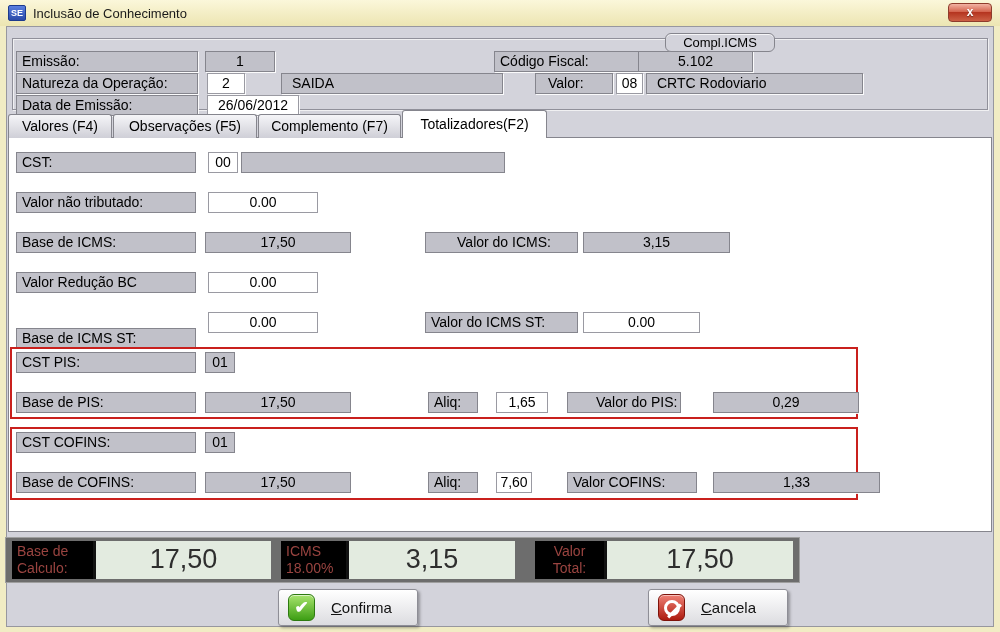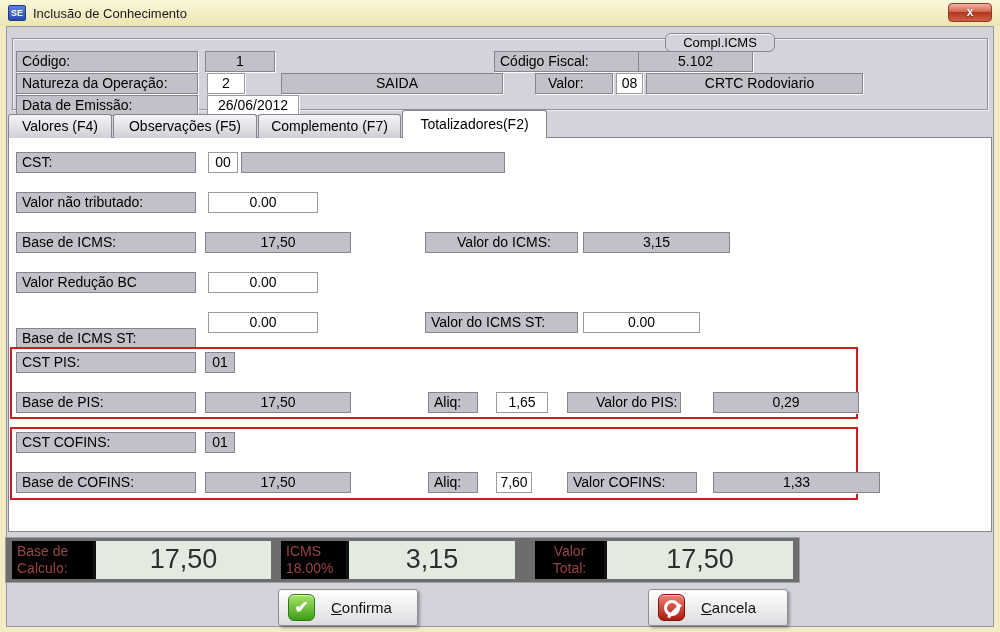--- a/index.html
+++ b/index.html
@@ -54,21 +54,21 @@
     box-shadow:1px 1px 0 rgba(255,255,255,.9);
   }
   .fro {
     background:#c1c1c9; border:1px solid #85858d; text-align:center;
     box-shadow:1px 1px 0 rgba(255,255,255,.9);
   }
   .fw {
     background:#ffffff; border:1px solid #9a9aa2; text-align:center;
     box-shadow:1px 1px 0 rgba(255,255,255,.9);
   }
-  .fleft { text-align:center; padding-left:10px; }
+  .fleft { text-align:left; padding-left:10px; }
 
   .mini-btn {
     position:absolute; height:19px; background:#d3d3db;
     border:1px solid #85858d; border-radius:6px;
     font-size:13px; text-align:center; line-height:17px; cursor:pointer;
     box-shadow:inset 0 1px 0 rgba(255,255,255,.8);
   }
 
   
   .tab {
@@ -141,21 +141,21 @@
   <div class="close-btn">
     <span>x</span>
   </div>
 </div>
 
 <div class="panel"></div>
 
 <div class="abs groupbox" style="left:12px;top:38px;width:976px;height:72px;"></div>
 <div class="mini-btn" style="left:625px;top:33px;width:110px;z-index:3;margin-left:40px;">Compl.ICMS</div>
 
-<div class="lbl" style="left:16px;top:51px;width:182px;">Código:</div>
+<div class="lbl" style="left:16px;top:51px;width:182px;">Emissão:</div>
 <div class="fro" style="left:205px;top:51px;width:70px;">1</div>
 <div class="lbl" style="left:494px;top:51px;width:146px;">Código Fiscal:</div>
 <div class="fro" style="left:638px;top:51px;width:115px;">5.102</div>
 
 <div class="lbl" style="left:16px;top:73px;width:182px;">Natureza da Operação:</div>
 <div class="fw" style="left:207px;top:73px;width:38px;">2</div>
 <div class="fro fleft" style="left:281px;top:73px;width:222px;">SAIDA</div>
 <div class="lbl" style="left:535px;top:73px;width:78px;padding-left:12px;">Valor:</div>
 <div class="fw" style="left:616px;top:73px;width:27px;">08</div>
 <div class="fro fleft" style="left:646px;top:73px;width:217px;">CRTC Rodoviario</div>

